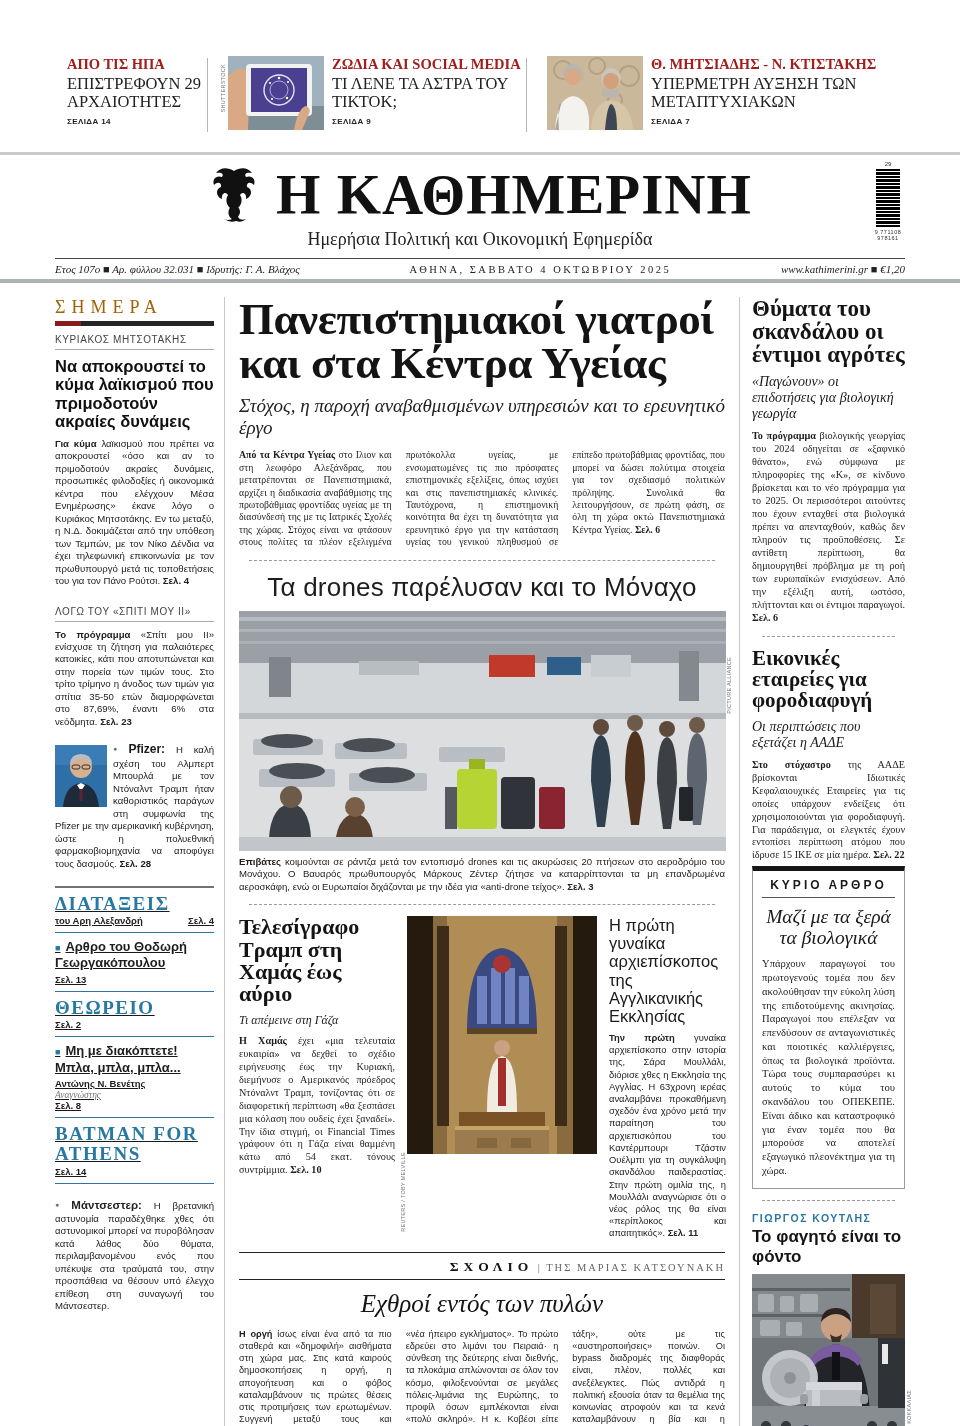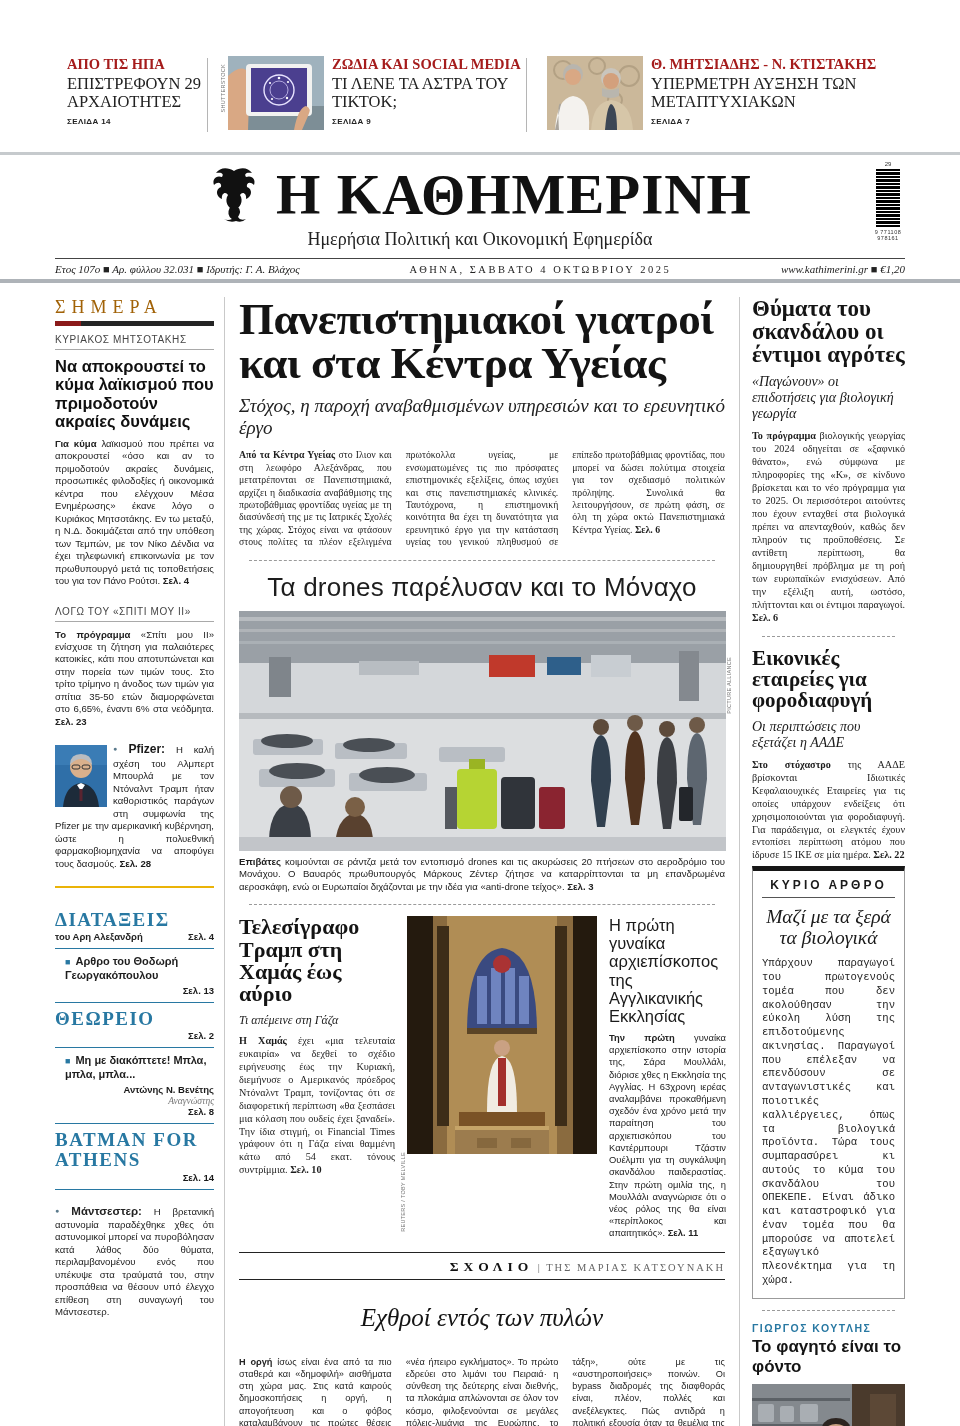--- a/index.html
+++ b/index.html
@@ -51,27 +51,27 @@
   .sb-kicker { font-size: 10px; color: #444; letter-spacing: .6px; padding: 8px 0 4px 0; border-bottom: 1px solid #a9a9a9; margin-bottom: 7px; }
   .sb-title { font-weight: bold; font-size: 16.5px; line-height: 1.12; color: #101010; margin-bottom: 7px; }
   .sb-body, .brief-body { font-size: 9.6px; line-height: 1.3; text-align: justify; color: #222; }
   .lead-b { font-weight: bold; }
   .pageref { font-weight: bold; white-space: nowrap; }
   .pfizer { margin-top: 14px; font-size: 9.6px; line-height: 1.3; text-align: justify; }
   .pfizer .plead { font-weight: bold; font-size: 12px; }
   .pf-dot::before { content: "\25CF"; color: #5a7a8c; font-size: 7px; vertical-align: 2px; margin-right: 3px; }
   .pf-thumb { float: left; width: 52px; height: 62px; margin: 3px 6px 2px 0; }
 
-  .index { margin-top: 16px; border-top: 2px solid #eab308; padding-top: 22px; }
+  .index { margin-top: 16px; border-top: 2px solid #737373; padding-top: 6px; text-decoration: underline; }
   .ix-rule { border-top: 1.5px solid #2878a2; margin: 6px 0; }
   .ix-title { font-family: "Liberation Serif", serif; font-weight: bold; color: #2878a2; font-size: 19px; letter-spacing: 1.5px; line-height: 1.05; }
   .ix-sub { display: flex; justify-content: space-between; font-size: 9.5px; font-weight: bold; color: #222; margin-top: 1px; }
-  .ix-item { font-size: 11px; font-weight: bold; color: #1e1e1e; line-height: 1.25; margin-left: 10px; }
+  .ix-item { font-size: 13px; font-weight: bold; color: #1e1e1e; line-height: 1.25; }
   .ix-item .sq::before { content: "\25A0"; color: #2878a2; font-size: 9px; margin-right: 5px; }
-  .ix-right { text-align: right; font-size: 9.5px; margin-top: 2px; }
+  .ix-right { font-size: 9.5px; margin-top: 2px; }
   .ix-author { font-weight: bold; }
   .ix-role { font-style: italic; color: #777; font-weight: normal; font-family: "Liberation Serif", serif; }
   .ix-pg { font-weight: bold; }
 
   .briefs { margin-top: 14px; }
   .brief { margin-bottom: 11px; }
   .brief .blead { font-weight: bold; font-size: 11.5px; }
   .brief .blead::before { content: "\25CF"; color: #5a7a8c; font-size: 7px; vertical-align: 2px; margin-right: 3px; }
 
   
@@ -91,31 +91,31 @@
   .churchwrap { position: relative; width: 190px; flex: none; }
   .churchwrap .vcredit { left: -7px; bottom: 8px; }
   .arch { width: 129px; padding-left: 12px; flex: none; }
   .arch-h { font-size: 16.5px; line-height: 1.1; color: #1a1a1a; margin-bottom: 7px; }
   .sans-body { font-size: 9.4px; line-height: 1.3; text-align: justify; color: #222; }
 
   .scholio-top { border-top: 1.5px solid #222; margin-top: 12px; padding-top: 4px; text-align: right; }
   .scholio-k { font-family: "Liberation Serif", serif; font-weight: bold; letter-spacing: 5px; font-size: 13.5px; color: #111; }
   .scholio-by { font-family: "Liberation Serif", serif; letter-spacing: 2px; font-size: 10.5px; color: #666; }
   .scholio-bot { border-top: 1px solid #222; margin-top: 4px; }
-  .scholio-t { font-family: "Liberation Serif", serif; font-style: italic; font-size: 25px; text-align: center; margin: 24px 0; color: #141414; }
+  .scholio-t { font-family: "Liberation Serif", serif; font-style: italic; font-size: 25px; text-align: center; margin: 10px 0; color: #141414; }
   .scholio-cols { column-count: 3; column-gap: 14px; font-size: 9.2px; line-height: 1.33; text-align: justify; color: #242424; }
 
   
   .r-h { font-family: "Liberation Serif", serif; font-weight: bold; font-size: 23px; line-height: 1.0; color: #141414; }
   .r-h2 { font-size: 21px; }
   .r-sub { font-family: "Liberation Serif", serif; font-style: italic; font-size: 14px; margin: 8px 0; line-height: 1.15; }
   .kyrio { border: 1px solid #9b9b9b; border-top: 5px solid #161616; padding: 7px 9px 10px 9px; margin: 4px 0; }
   .kyrio-h { text-align: center; font-weight: bold; letter-spacing: 3px; font-size: 12px; padding-bottom: 5px; border-bottom: 1px solid #555; }
   .kyrio-t { font-family: "Liberation Serif", serif; font-style: italic; font-size: 19.5px; text-align: center; line-height: 1.05; margin: 9px 0; }
-  .kyrio-body { font-family: Liberation Mono, monospace; font-size: 10.6px; line-height: 1.3; text-align: justify; color: #1d1d1d; }
+  .kyrio-body { font-family: Liberation Serif, serif; font-size: 10.6px; line-height: 1.3; text-align: justify; color: #1d1d1d; }
   .koutlis-k { color: #2878a2; font-weight: bold; font-size: 10.5px; letter-spacing: 1.5px; }
   .koutlis-h { font-weight: bold; font-size: 17px; margin: 3px 0 7px 0; color: #141414; }
   .kitchenwrap { position: relative; }
   .kitchenwrap .vcredit { right: -7px; bottom: 6px; }
 
   .clear { clear: both; }
 </style>
 </head>
 <body>
 
@@ -219,21 +219,21 @@
         <div class="sb-kicker">ΚΥΡΙΑΚΟΣ ΜΗΤΣΟΤΑΚΗΣ</div>
         <div class="sb-title">Να αποκρουστεί το κύμα λαϊκισμού που πριμοδοτούν ακραίες δυνάμεις</div>
         <p class="sb-body"><b class="lead-b">Για κύμα</b>
           <span>λαϊκισμού που πρέπει να αποκρουστεί «όσο και αν το πριμοδοτούν ακραίες δυνάμεις, προσωπικές φιλοδοξίες ή οικονομικά κέντρα που ελέγχουν Μέσα Ενημέρωσης» έκανε λόγο ο Κυριάκος Μητσοτάκης. Εν τω μεταξύ, η Ν.Δ. δοκιμάζεται από την υπόθεση των Τεμπών, με τον Νίκο Δένδια να έχει τηλεφωνική επικοινωνία με τον πρωθυπουργό μετά τις τοποθετήσεις του για τον Πάνο Ρούτσι.</span>
           <b class="pageref">Σελ. 4</b></p>
       </div>
 
       <div>
         <div class="sb-kicker" style="margin-top:10px">ΛΟΓΩ ΤΟΥ «ΣΠΙΤΙ ΜΟΥ ΙΙ»</div>
         <p class="sb-body"><b class="lead-b">Το πρόγραμμα</b>
-          <span>«Σπίτι μου ΙΙ» ενίσχυσε τη ζήτηση για παλαιότερες κατοικίες, κάτι που αποτυπώνεται και στην πορεία των τιμών τους. Στο τρίτο τρίμηνο η άνοδος των τιμών για σπίτια 35-50 ετών διαμορφώνεται στο 6,65%, έναντι 6% στα νεόδμητα.</span>
+          <span>«Σπίτι μου ΙΙ» ενίσχυσε τη ζήτηση για παλαιότερες κατοικίες, κάτι που αποτυπώνεται και στην πορεία των τιμών τους. Στο τρίτο τρίμηνο η άνοδος των τιμών για σπίτια 35-50 ετών διαμορφώνεται στο 87,69%, έναντι 6% στα νεόδμητα.</span>
           <b class="pageref">Σελ. 23</b></p>
       </div>
 
       <div class="pfizer">
         <svg class="pf-thumb" viewBox="0 0 52 62" preserveAspectRatio="none">
           <rect width="52" height="62" fill="#2f6fa8"></rect>
           <rect x="0" y="0" width="52" height="20" fill="#3a7cb5"></rect>
           <circle cx="26" cy="22" r="11" fill="#d9b08c"></circle>
           <path d="M15,20 Q15,9 26,9 Q37,9 37,20 Q32,14 26,14 Q20,14 15,20 Z" fill="#b9bcc0"></path>
           <rect x="17" y="20" width="8" height="4" rx="2" fill="none" stroke="#333" stroke-width="1"></rect>

